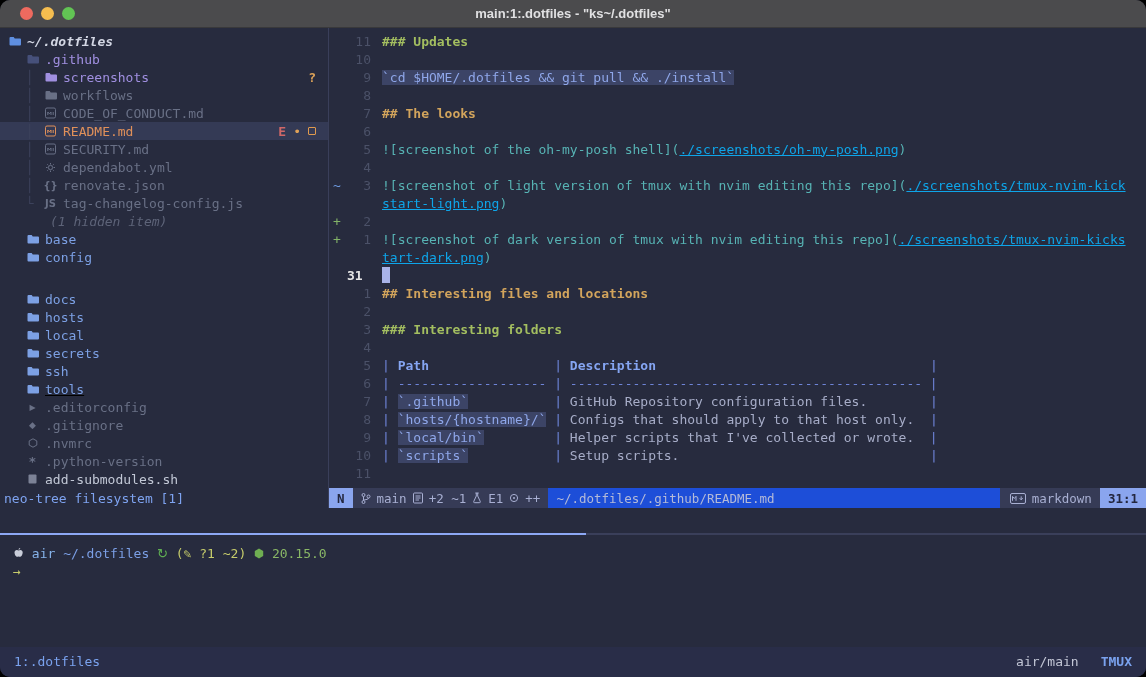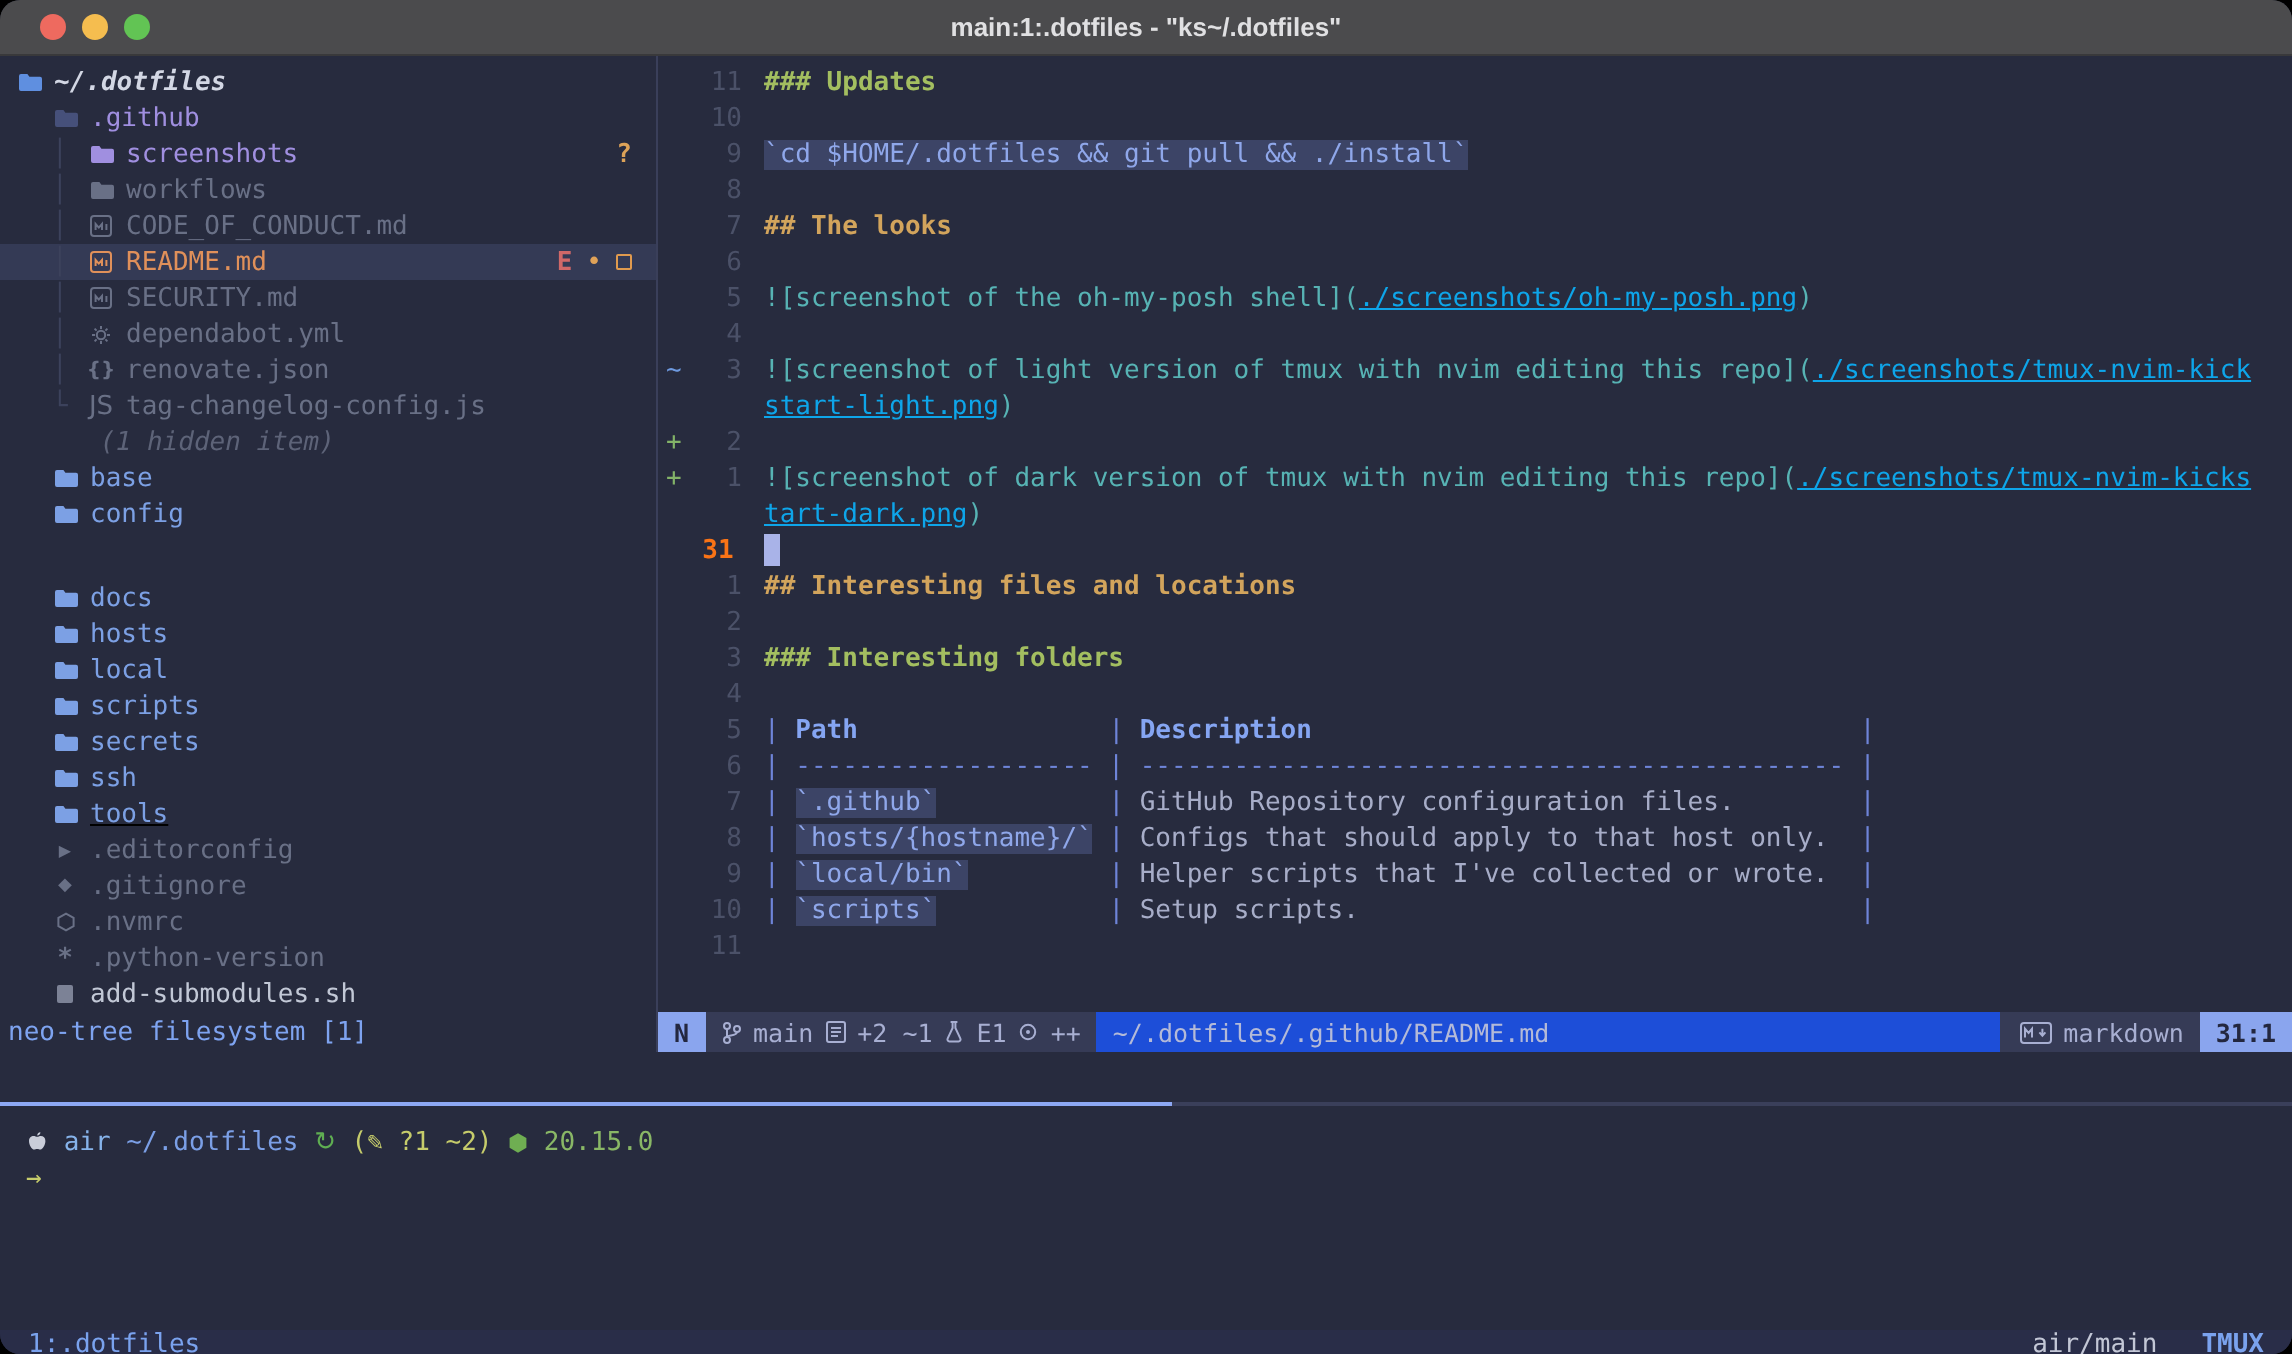--- a/index.html
+++ b/index.html
@@ -39,21 +39,21 @@
   .mk-box { width:8px; height:8px; border:1.5px solid #e09a4e; border-radius:1px; display:inline-block; }
   .mk-q { color:#dca258; font-weight:bold; }
   .treestatus { flex:0 0 20px; color:#7ea3f0; padding-left:4px; display:flex; align-items:center; }
 
   .editcol { flex:1 1 auto; display:flex; flex-direction:column; min-width:0; }
   .elines { flex:1 1 auto; padding-top:4px; overflow:hidden; }
   .eline { height:18px; display:flex; white-space:pre; align-items:center; }
   .sign { width:16px; padding-left:4px; color:#6e9ae0; }
   .sign.add { color:#83b368; }
   .num { width:26px; text-align:right; color:#4b5168; }
-  .num.cur { color:#f97316; font-weight:bold; text-align:center; padding-left:2px; }
+  .num.cur { color:#e5e5e5; font-weight:bold; text-align:left; padding-left:2px; }
   .etxt { margin-left:11px; overflow:hidden; }
   .h2 { color:#d2a45c; font-weight:bold; }
   .h3 { color:#a3be60; font-weight:bold; }
   .md { color:#57b3b4; }
   .link { color:#0ea5e9; text-decoration:underline; }
   .code { color:#8fa7ea; background:#3c4466; }
   .tbl { color:#6e84d8; } .th { color:#85a5f2; font-weight:bold; } .cell { color:#a7adc8; }
   .cursor { display:inline-block; width:8px; height:16px; background:#a9b3e8; vertical-align:middle; }
 
   
@@ -128,40 +128,37 @@
                 </svg></span><span class="lbl c-orange">README.md</span><span class="right"><span class="mk-e">E</span><span class="mk-dot">•</span><span class="mk-box"></span></span></div>
             <div class="trow" style="padding-left: 26px;"><span class="guide">│</span><span class="tico"><svg width="11" height="12" viewBox="0 0 11 12" fill="none">
                   <rect x=".5" y="1" width="10" height="10" rx="1.5" stroke="#697086"></rect>
                   <path d="M2.8 8V5l1.6 1.8L6 5v3M8.2 5v3" stroke="#697086"></path>
                 </svg></span><span class="lbl c-dim">SECURITY.md</span></div>
             <div class="trow" style="padding-left: 26px;"><span class="guide">│</span><span class="tico"><svg width="11" height="11" viewBox="0 0 11 11" fill="none">
                   <circle cx="5.5" cy="5.5" r="2.1" stroke="#697086"></circle>
                   <path d="M5.5 1v1.5M5.5 8.5V10M1 5.5h1.5M8.5 5.5H10M2.3 2.3l1 1M7.7 7.7l1 1M8.7 2.3l-1 1M3.3 7.7l-1 1" stroke="#697086"></path>
                 </svg></span><span class="lbl c-dim">dependabot.yml</span></div>
             <div class="trow" style="padding-left: 26px;"><span class="guide">│</span><span class="tico"><span style="color:#697086;font-size:10px;font-weight:bold">{}</span></span><span class="lbl c-dim">renovate.json</span></div>
-            <div class="trow" style="padding-left: 26px;"><span class="guide">└</span><span class="tico"><span style="color:#697086;font-size:13px;font-weight:normal">JS</span></span><span class="lbl c-dim">tag-changelog-config.js</span></div>
+            <div class="trow" style="padding-left: 26px;"><span class="guide">└</span><span class="tico"><span style="color:#697086;font-size:10px;font-weight:bold">JS</span></span><span class="lbl c-dim">tag-changelog-config.js</span></div>
             <div class="trow" style="padding-left: 26px;"><span class="guide"> </span><span class="lbl c-note">(1 hidden item)</span></div>
             <div class="trow" style="padding-left: 26px;"><span class="tico"><svg width="12" height="10" viewBox="0 0 12 10" fill="none">
                   <path d="M.5 2a1 1 0 0 1 1-1h3.2l1 1.4h5.3a1 1 0 0 1 1 1V8.5a1 1 0 0 1-1 1h-9.5a1 1 0 0 1-1-1z" fill="#7ca0e4"></path>
                 </svg></span><span class="lbl c-blue">base</span></div>
             <div class="trow" style="padding-left: 26px;"><span class="tico"><svg width="12" height="10" viewBox="0 0 12 10" fill="none">
                   <path d="M.5 2a1 1 0 0 1 1-1h3.2l1 1.4h5.3a1 1 0 0 1 1 1V8.5a1 1 0 0 1-1 1h-9.5a1 1 0 0 1-1-1z" fill="#7ca0e4"></path>
                 </svg></span><span class="lbl c-blue">config</span></div>
             <div class="trow" style="padding-left: 26px; margin-top: 24px;"><span class="tico"><svg width="12" height="10" viewBox="0 0 12 10" fill="none">
                   <path d="M.5 2a1 1 0 0 1 1-1h3.2l1 1.4h5.3a1 1 0 0 1 1 1V8.5a1 1 0 0 1-1 1h-9.5a1 1 0 0 1-1-1z" fill="#7ca0e4"></path>
                 </svg></span><span class="lbl c-blue">docs</span></div>
             <div class="trow" style="padding-left: 26px;"><span class="tico"><svg width="12" height="10" viewBox="0 0 12 10" fill="none">
                   <path d="M.5 2a1 1 0 0 1 1-1h3.2l1 1.4h5.3a1 1 0 0 1 1 1V8.5a1 1 0 0 1-1 1h-9.5a1 1 0 0 1-1-1z" fill="#7ca0e4"></path>
                 </svg></span><span class="lbl c-blue">hosts</span></div>
             <div class="trow" style="padding-left: 26px;"><span class="tico"><svg width="12" height="10" viewBox="0 0 12 10" fill="none">
                   <path d="M.5 2a1 1 0 0 1 1-1h3.2l1 1.4h5.3a1 1 0 0 1 1 1V8.5a1 1 0 0 1-1 1h-9.5a1 1 0 0 1-1-1z" fill="#7ca0e4"></path>
                 </svg></span><span class="lbl c-blue">local</span></div>
-            <div class="trow" style="padding-left: 26px;"><span class="tico"><svg width="12" height="10" viewBox="0 0 12 10" fill="none">
-                  <path d="M.5 2a1 1 0 0 1 1-1h3.2l1 1.4h5.3a1 1 0 0 1 1 1V8.5a1 1 0 0 1-1 1h-9.5a1 1 0 0 1-1-1z" fill="#7ca0e4"></path>
-                </svg></span><span class="lbl c-blue">scripts</span></div>
             <div class="trow" style="padding-left: 26px;"><span class="tico"><svg width="12" height="10" viewBox="0 0 12 10" fill="none">
                   <path d="M.5 2a1 1 0 0 1 1-1h3.2l1 1.4h5.3a1 1 0 0 1 1 1V8.5a1 1 0 0 1-1 1h-9.5a1 1 0 0 1-1-1z" fill="#7ca0e4"></path>
                 </svg></span><span class="lbl c-blue">secrets</span></div>
             <div class="trow" style="padding-left: 26px;"><span class="tico"><svg width="12" height="10" viewBox="0 0 12 10" fill="none">
                   <path d="M.5 2a1 1 0 0 1 1-1h3.2l1 1.4h5.3a1 1 0 0 1 1 1V8.5a1 1 0 0 1-1 1h-9.5a1 1 0 0 1-1-1z" fill="#7ca0e4"></path>
                 </svg></span><span class="lbl c-blue">ssh</span></div>
             <div class="trow" style="padding-left: 26px; text-decoration: underline;"><span class="tico"><svg width="12" height="10" viewBox="0 0 12 10" fill="none">
                   <path d="M.5 2a1 1 0 0 1 1-1h3.2l1 1.4h5.3a1 1 0 0 1 1 1V8.5a1 1 0 0 1-1 1h-9.5a1 1 0 0 1-1-1z" fill="#7ca0e4"></path>
                 </svg></span><span class="lbl c-blue">tools</span></div>
             <div class="trow" style="padding-left: 26px;"><span class="tico"><span style="color:#697086;font-size:8px">▶</span></span><span class="lbl c-dim">.editorconfig</span></div>

